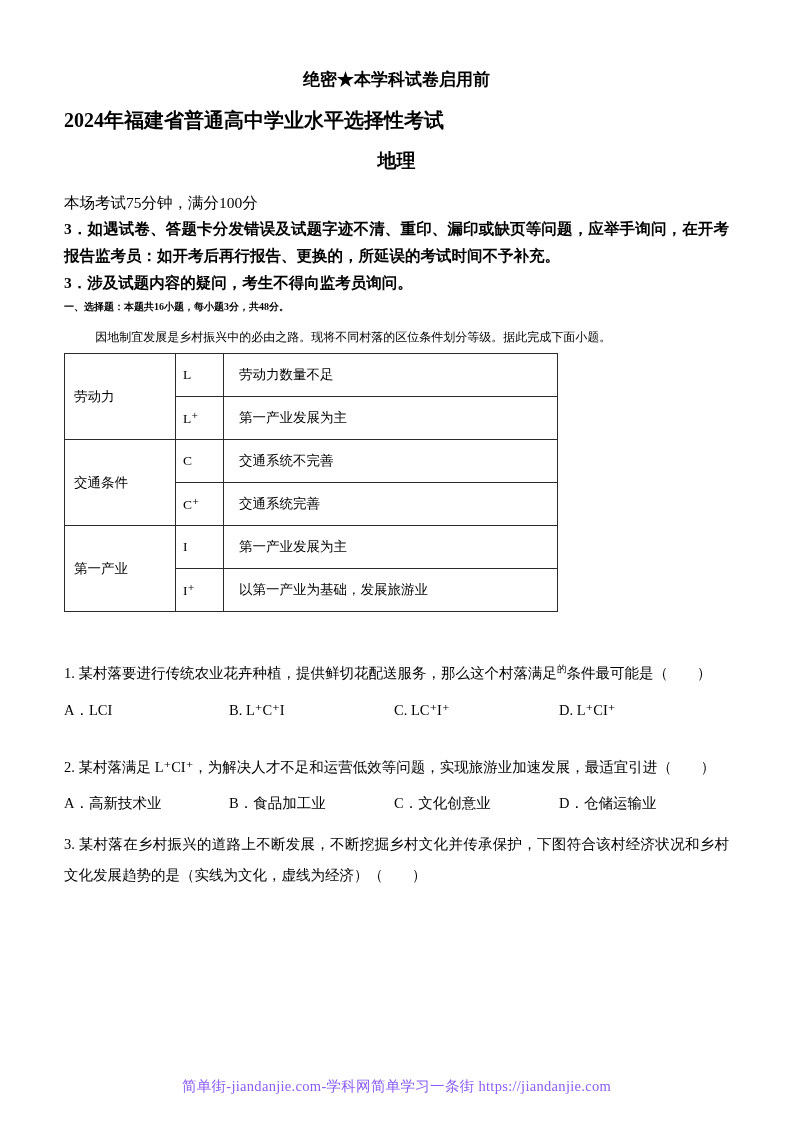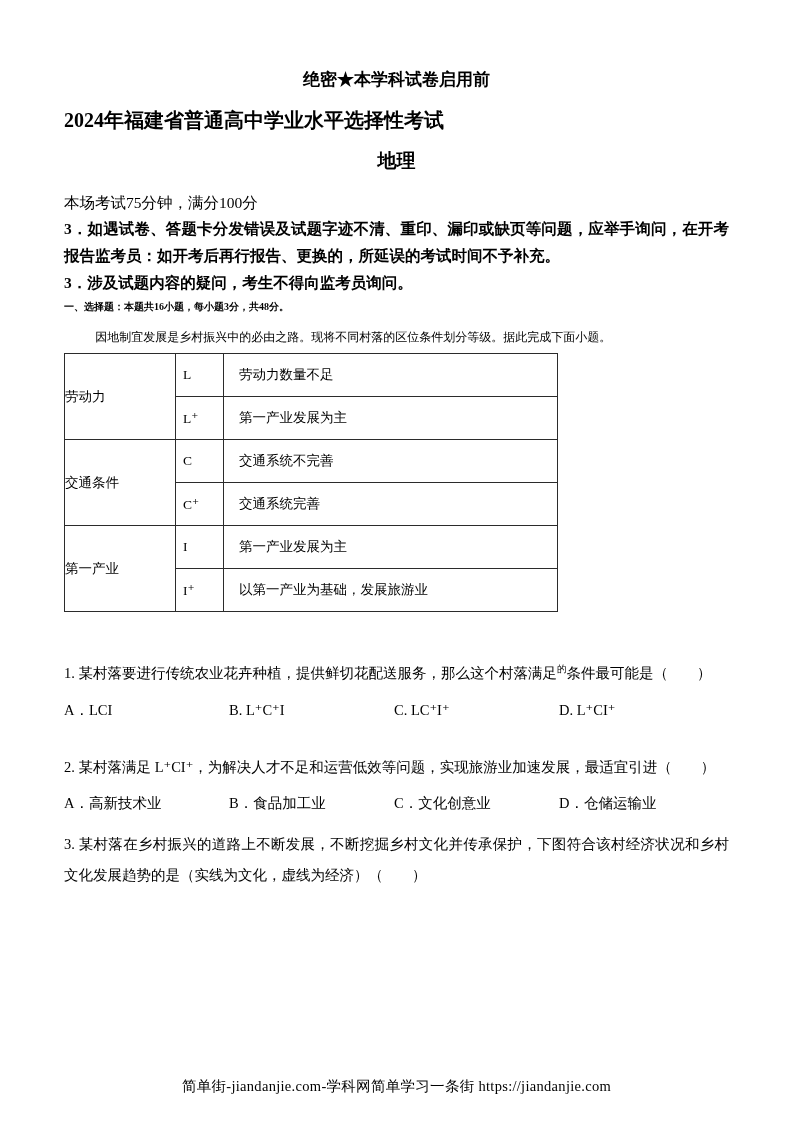--- a/index.html
+++ b/index.html
@@ -26,36 +26,36 @@
     margin-top:7px;
     table-layout:fixed;
   }
   table.cond td{
     border:1px solid #2b2b2b;
     font-size:13.5px;
     height:43px;
     vertical-align:middle;
     box-sizing:border-box;
   }
-  td.c1{width:111px;padding-left:0;}
+  td.c1{width:111px;padding-left:9px;}
   td.c2{width:48px;padding-left:7px;}
   td.c3{width:334px;padding-left:15px;}
   .q{margin:0;font-size:14.5px;line-height:1.6;}
   .q1{margin-top:50px;}
   .q2{margin-top:36px;}
   .q3{margin-top:16px;line-height:2.15;text-align:justify;}
   .q sup{font-size:9.5px;line-height:0;}
   .opts{margin-top:15px;font-size:14.5px;white-space:nowrap;}
   .opts .opt{display:inline-block;width:165px;}
   .opts .opt:last-child{width:auto;}
   .footer{
     position:absolute;
     left:0;right:0;bottom:26px;
     text-align:center;
-    color:#000000;
+    color:#8b5cf6;
     font-size:14.5px;
     letter-spacing:.3px;
   }
 </style>
 </head>
 <body>
 
 <div class="page">
   <div class="content">
 

